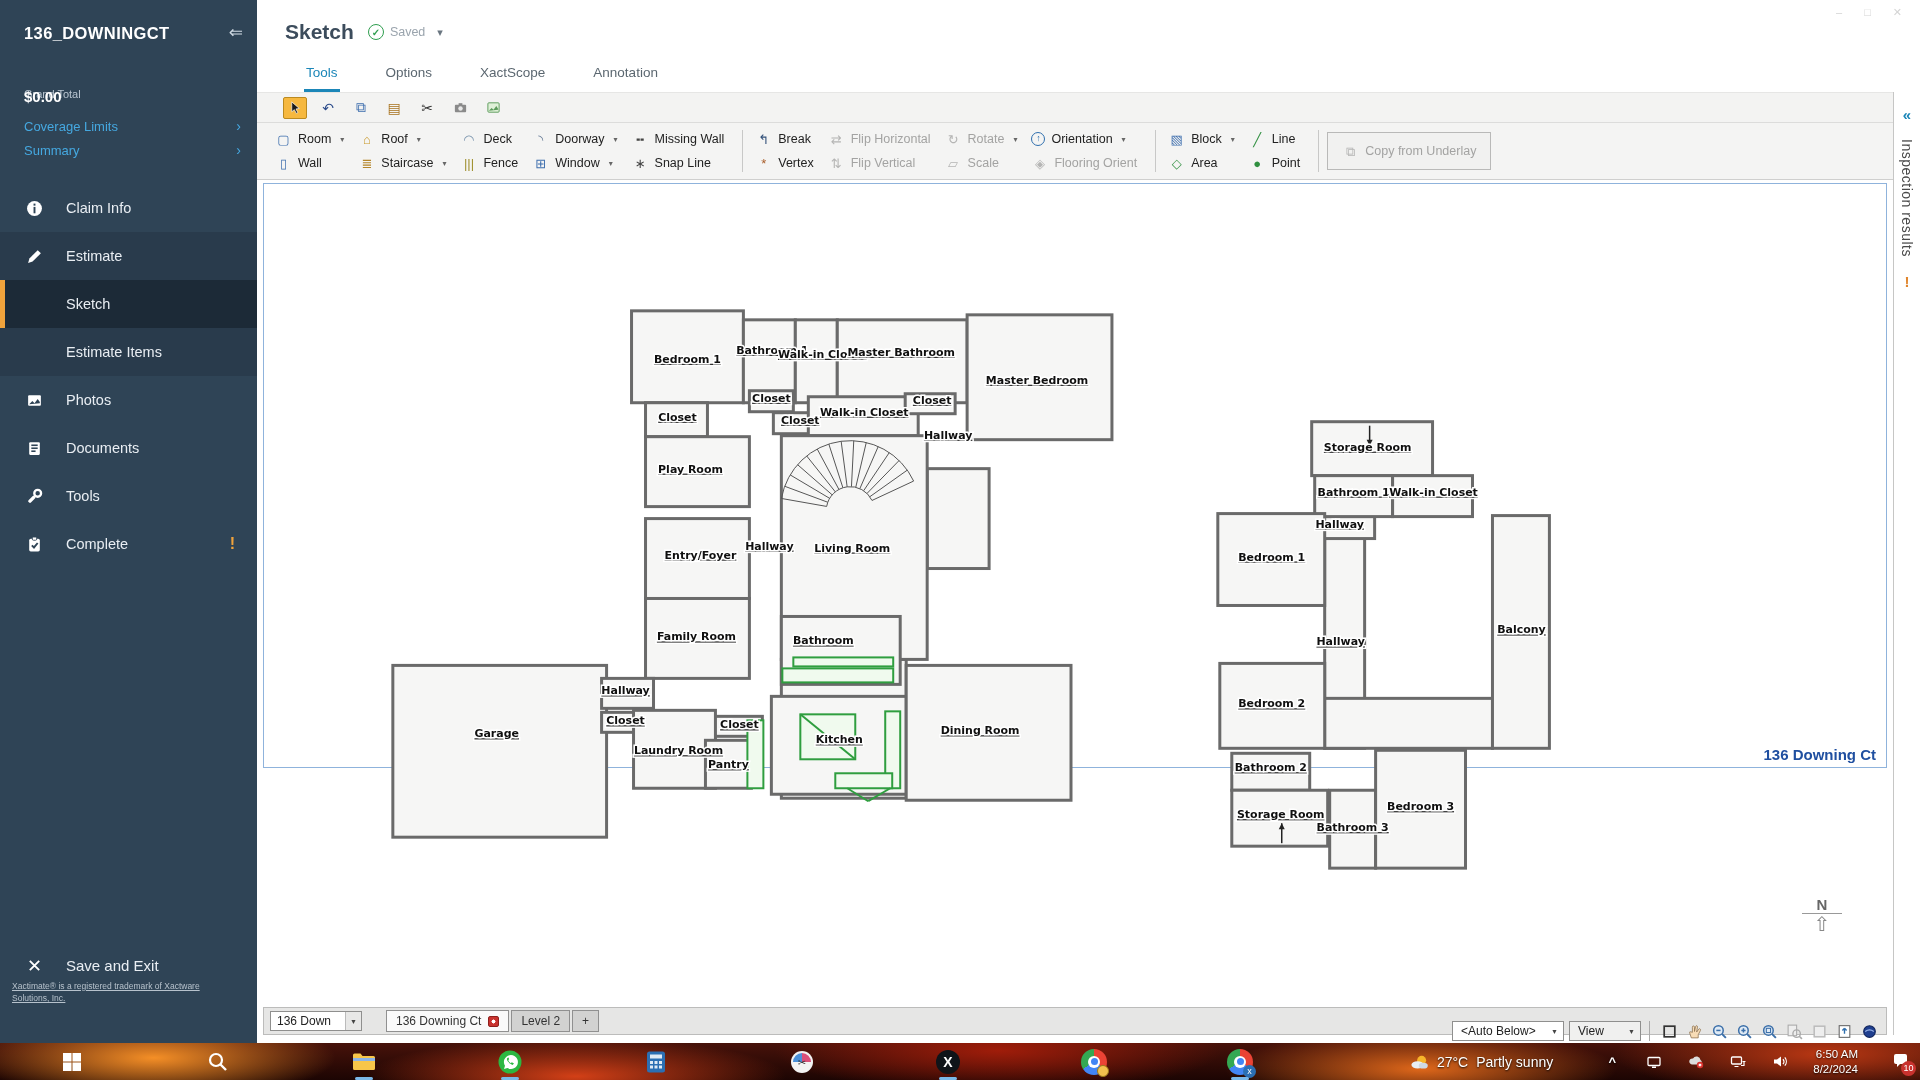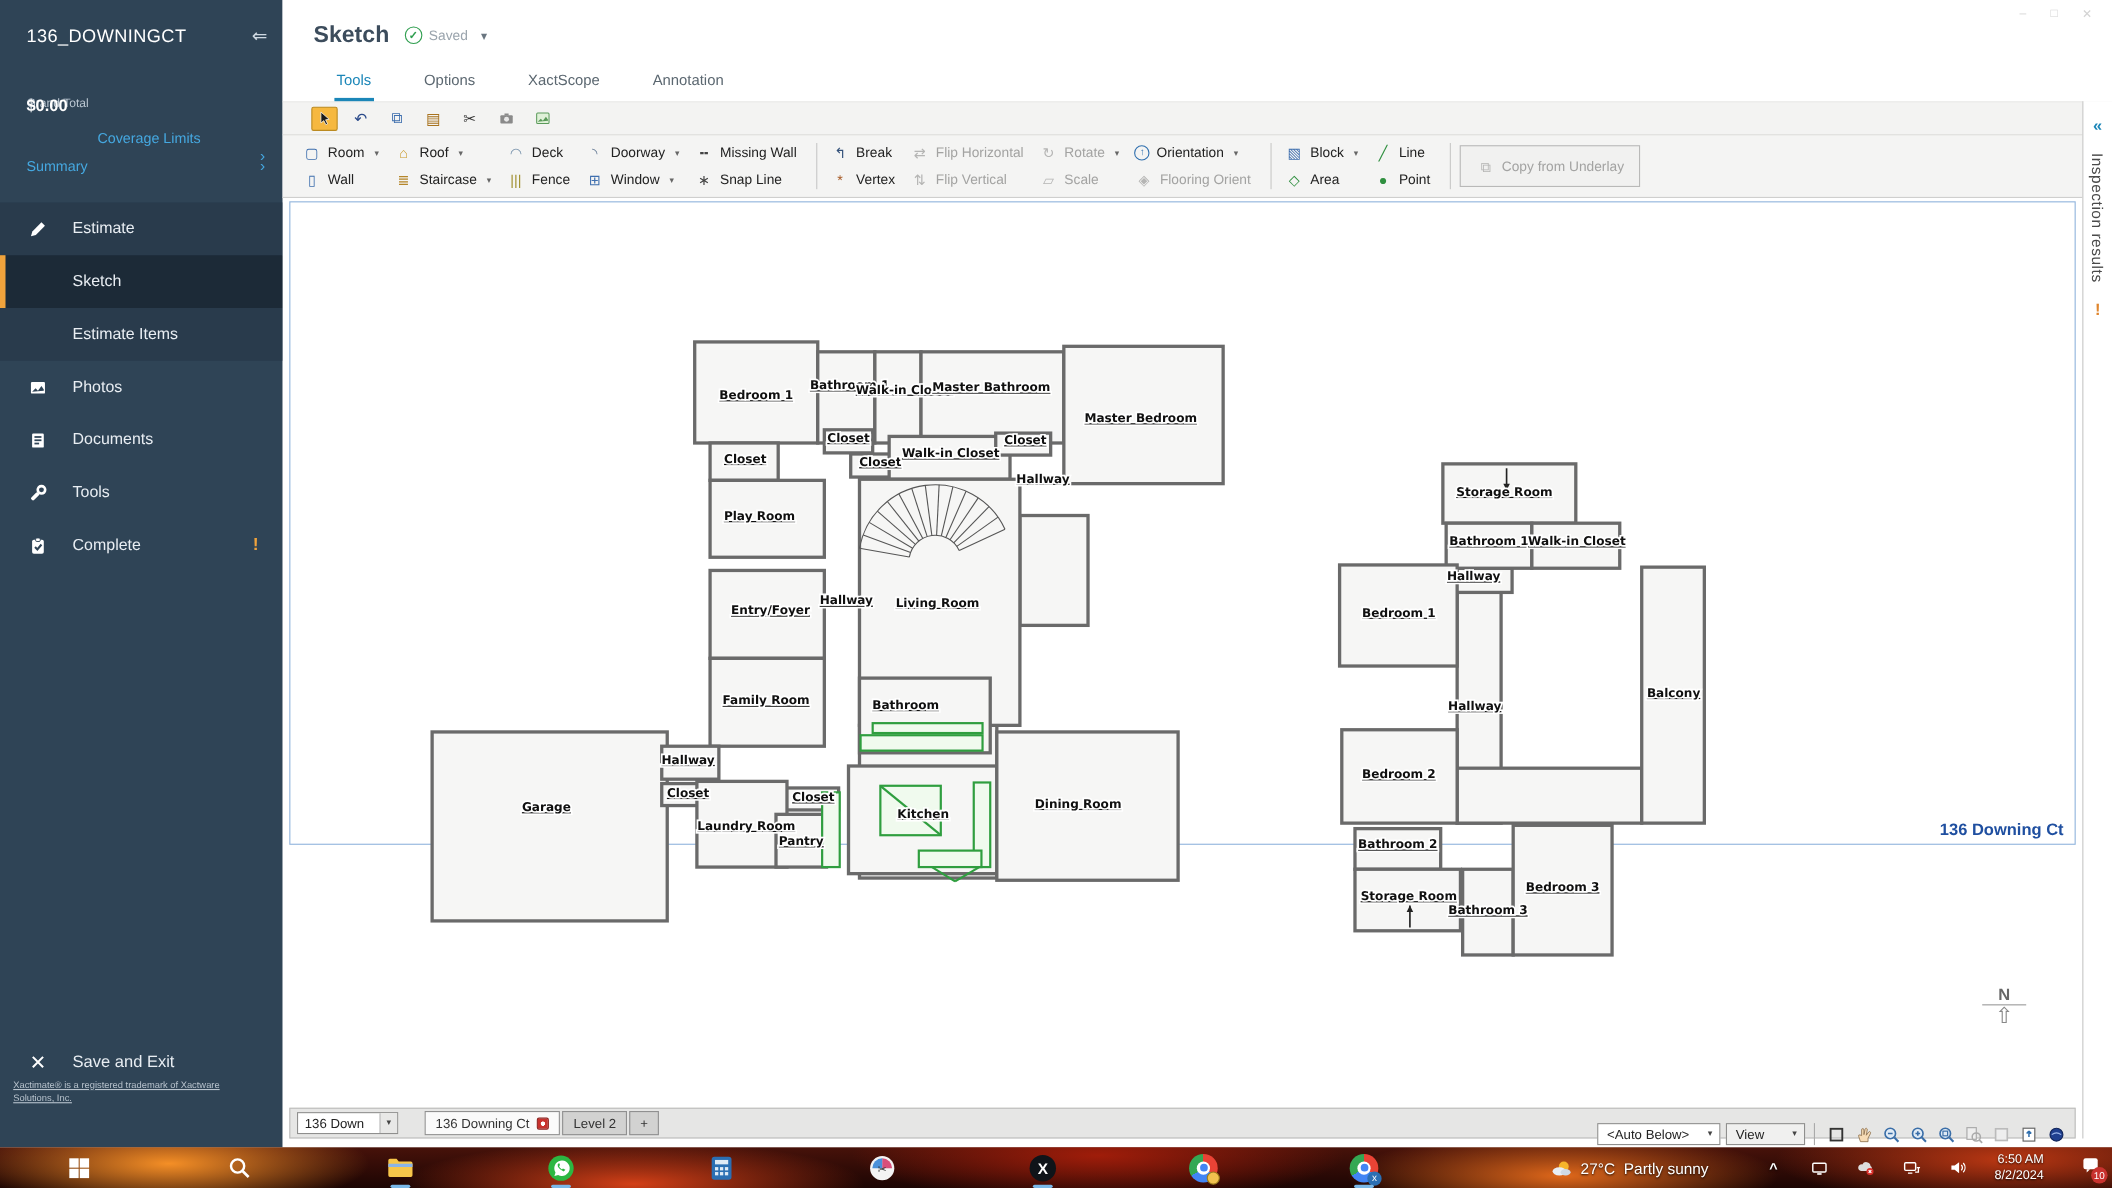--- a/index.html
+++ b/index.html
@@ -1,21 +1,21 @@
 <!DOCTYPE html>
 <html><head>
 <meta charset="utf-8">
 <style>
   * { margin:0; padding:0; box-sizing:border-box; }
   html,body { width:1920px; height:1080px; overflow:hidden; font-family:"Liberation Sans",sans-serif; background:#fff; }
   #app { position:absolute; inset:0; }
 
   
   #sidebar { position:absolute; left:0; top:0; width:257px; height:1043px; background:#2f4456; color:#e9eef3; }
-  #sb-title { position:absolute; top:24px; left:24px; font-size:16.5px; font-weight:normal; letter-spacing:.4px; color:#fff; }
+  #sb-title { position:absolute; top:24px; left:24px; font-size:16.5px; font-weight:bold; letter-spacing:.4px; color:#fff; }
   #sb-collapse { position:absolute; top:22px; right:14px; font-size:17px; color:#cfd9e2; cursor:pointer; }
   #sb-gtl { position:absolute; top:88px; left:24px; font-size:11px; color:#b9c5d0; }
   #sb-gtv { position:absolute; top:88px; left:24px; font-size:15px; font-weight:bold; color:#fff; }
   .sb-link { position:absolute; left:24px; right:10px; font-size:13px; color:#45a8e0; display:flex; align-items:center; cursor:pointer; }
   .sb-link .chev { margin-left:auto; margin-right:6px; font-size:14px; }
   #nav { position:absolute; top:184px; left:0; right:0; }
   .nav-item { height:48px; display:flex; align-items:center; font-size:14.5px; position:relative; cursor:pointer; }
   .nav-item .nicon { width:24px; margin-left:22px; display:flex; justify-content:center; }
   .nav-item .nlabel { margin-left:20px; }
   .nav-item.noicon .nlabel { margin-left:66px; }
@@ -121,29 +121,39 @@
 </head>
 <body>
 
 <div id="app">
 
   <div id="sidebar">
     <div id="sb-title">136_DOWNINGCT</div>
     <div id="sb-collapse">⇐</div>
     <div id="sb-gtl">Grand Total</div>
     <div id="sb-gtv">$0.00</div>
-    <div class="sb-link" style="top:118px;flex-direction:column;">
+    <div class="sb-link" style="top:118px;">
       <span>Coverage Limits</span>
       <span class="chev">›</span>
     </div>
     <div class="sb-link" style="top:142px;">
       <span>Summary</span>
       <span class="chev">›</span>
     </div>
     <div id="nav">
+        <div class="nav-item">
+          <span class="nicon">
+            <svg width="17" height="17" viewBox="0 0 16 16">
+              <circle cx="8" cy="8" r="7" fill="#fff"></circle>
+              <rect x="7.1" y="6.5" width="1.8" height="6" fill="#2f4456"></rect>
+              <rect x="7.1" y="3.4" width="1.8" height="1.9" fill="#2f4456"></rect>
+            </svg>
+          </span>
+          <span class="nlabel">Claim Info</span>
+        </div>
         <div class="nav-item in-group">
           <span class="nicon">
             <svg width="17" height="17" viewBox="0 0 16 16">
               <path d="M2 14 l1.2-4.2 L11 2 l3 3 -7.8 7.8z" fill="#fff"></path>
             </svg>
           </span>
           <span class="nlabel">Estimate</span>
         </div>
         <div class="nav-item in-group active noicon">
           <span class="nlabel">Sketch</span>

